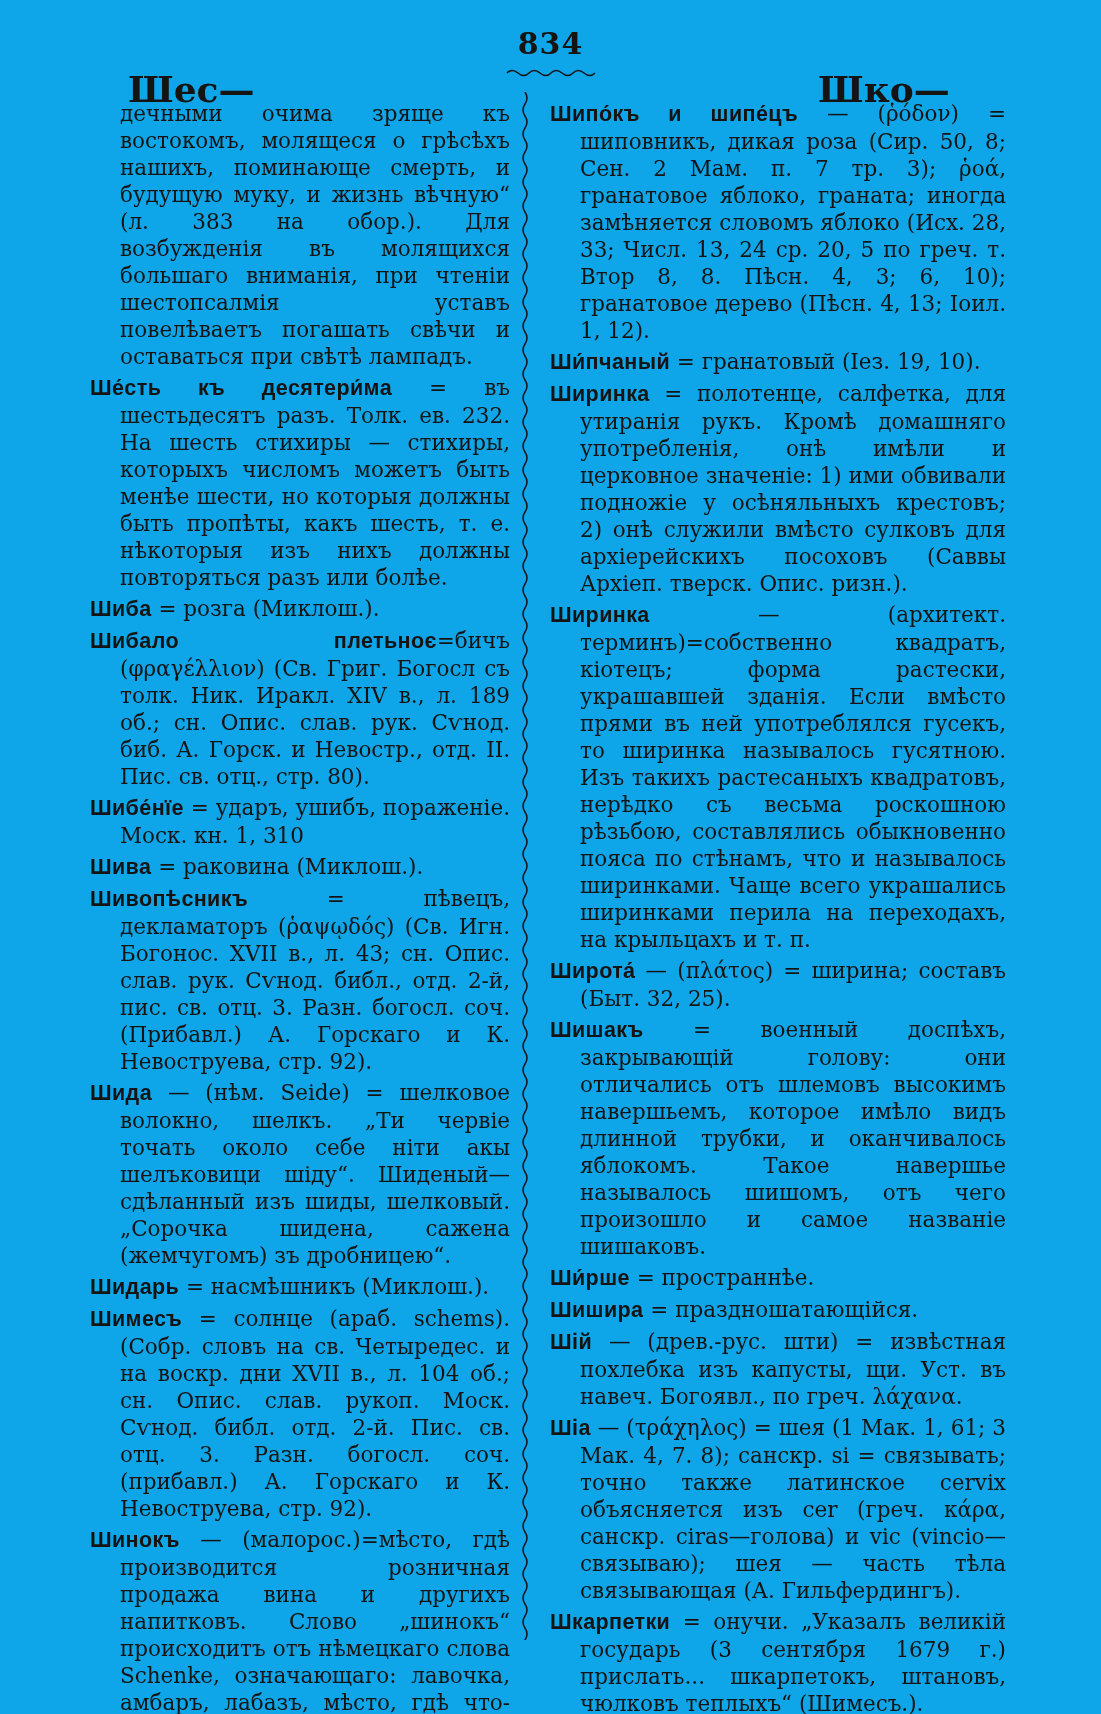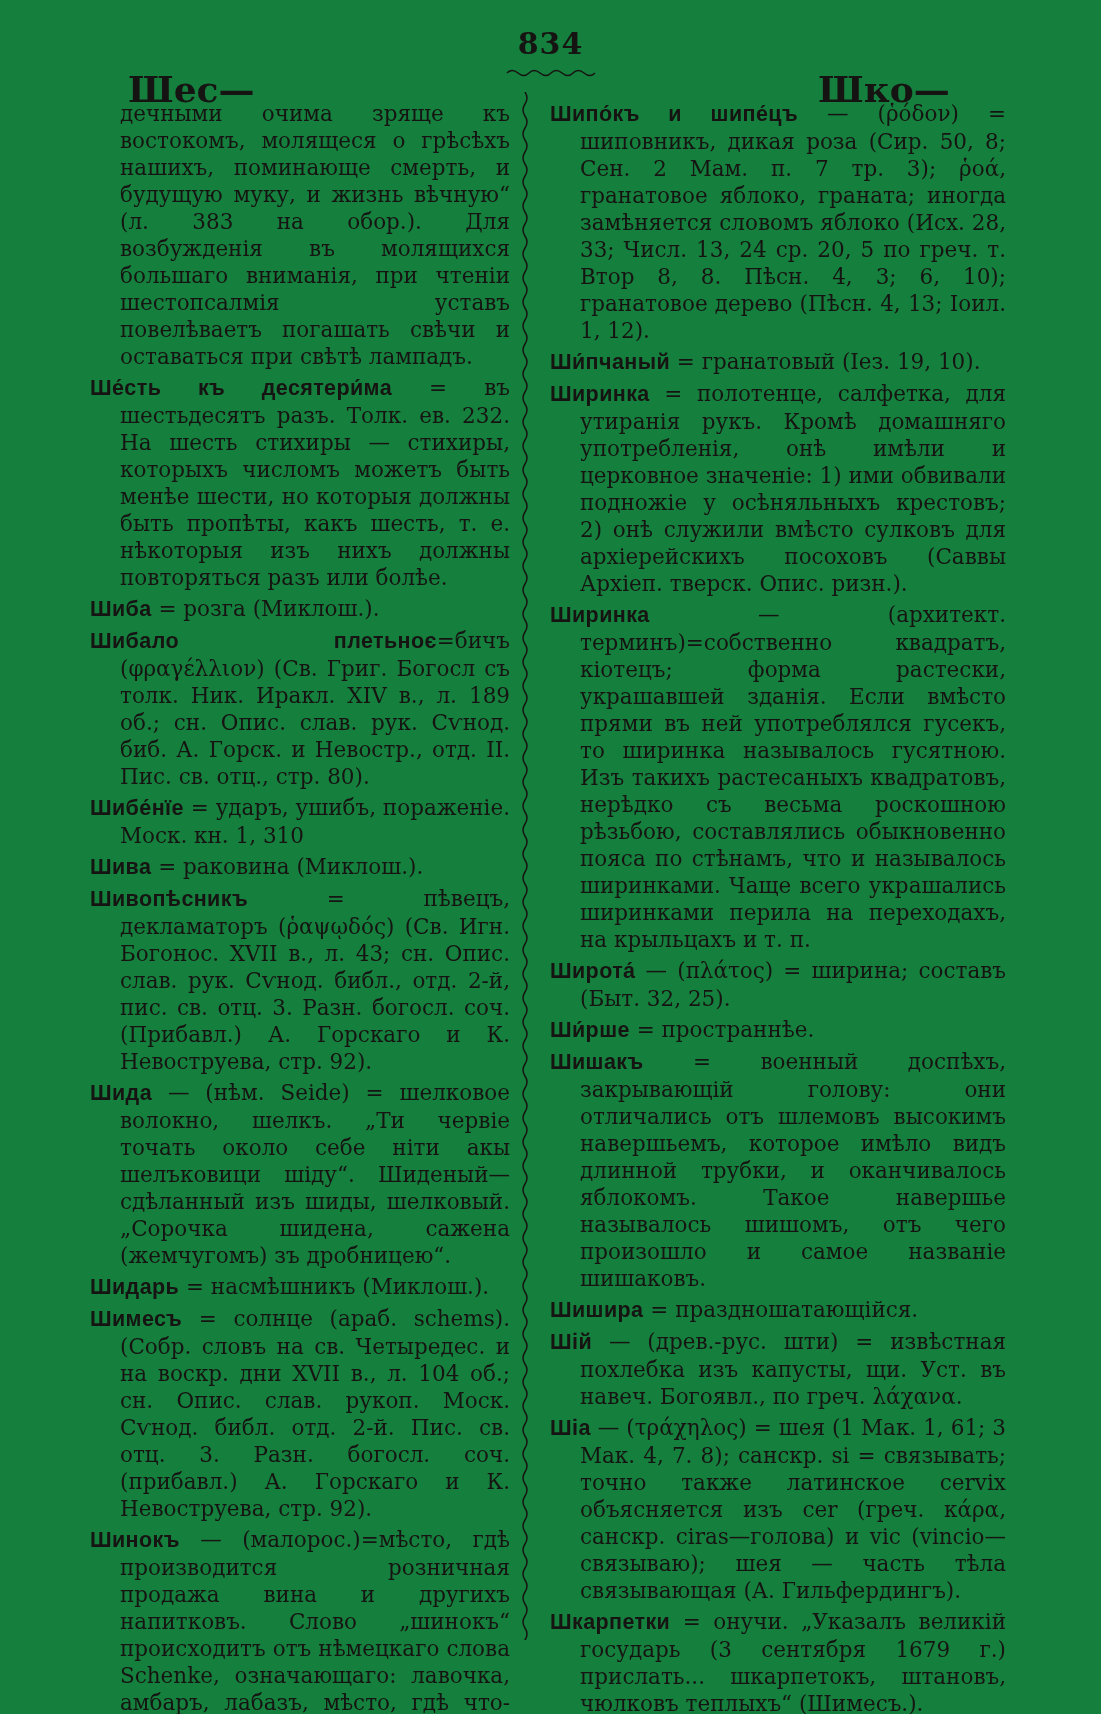--- a/index.html
+++ b/index.html
@@ -1,18 +1,18 @@
 <!DOCTYPE html>
 <html><head>
 <meta charset="utf-8">
 <style>
   html,body{margin:0;padding:0;background:#e8e6e0;}
   .page{
     position:relative;width:1101px;height:1714px;margin:0 auto;
-    background:#15803d;color:#161412;
+    background:#0ea5e9;color:#161412;
     font-family:"DejaVu Serif","Liberation Serif",serif;
     overflow:hidden;
   }
   .page-number{
     position:absolute;top:26px;left:0;width:100%;text-align:center;
     font-size:30px;font-weight:700;letter-spacing:1px;
   }
   .flourish{position:absolute;top:66px;left:505px;}
   .running-head{position:absolute;top:68px;font-size:36px;font-weight:700;}
   .running-head.left{left:128px;}
@@ -68,22 +68,22 @@
       <p class="entry"><span class="run-headword">Шидарь</span><span class="run-normal"> = насмѣшникъ (</span><span class="run-italic">Миклош.</span><span class="run-normal">).</span></p>
       <p class="entry"><span class="run-headword">Шимесъ</span><span class="run-normal"> = солнце (</span><span class="run-italic">араб.</span><span class="run-normal"> schems). (</span><span class="run-italic">Собр. словъ на св. Четыредес. и на воскр. дни</span><span class="run-normal"> XVII в., л. 104 об.; сн. </span><span class="run-italic">Опис. слав. рукоп. Моск. Сѵнод. библ. отд. 2-й. Пис. св. отц. 3. Разн. богосл. соч. (прибавл.) А. Горскаго и К. Невоструева</span><span class="run-normal">, стр. 92).</span></p>
       <p class="entry"><span class="run-headword">Шинокъ</span><span class="run-normal"> — (</span><span class="run-italic">малорос.</span><span class="run-normal">)=мѣсто, гдѣ производится розничная продажа вина и другихъ напитковъ. Слово „шинокъ“ происходитъ отъ нѣмецкаго слова Schenke, означающаго: лавочка, амбаръ, лабазъ, мѣсто, гдѣ что-либо продаютъ по мелочамъ. Малороссы заимствовали это слово въ то время, когда эта часть Россіи находилась подъ властію поляковъ. (</span></p>
     </div>
   <div class="col right">
       <p class="entry"><span class="run-headword">Шипо́къ и шипе́цъ</span><span class="run-normal"> — (</span><span class="run-greek">ῥόδον</span><span class="run-normal">) = шиповникъ, дикая роза (Сир. 50, 8; Сен. 2 Мам. п. 7 тр. 3); </span><span class="run-greek">ῥοά</span><span class="run-normal">, гранатовое яблоко, граната; иногда замѣняется словомъ </span><span class="run-italic">яблоко</span><span class="run-normal"> (Исх. 28, 33; Числ. 13, 24 ср. 20, 5 по греч. т. Втор 8, 8. Пѣсн. 4, 3; 6, 10); гранатовое дерево (Пѣсн. 4, 13; Іоил. 1, 12).</span></p>
       <p class="entry"><span class="run-headword">Ши́пчаный</span><span class="run-normal"> = гранатовый (Іез. 19, 10).</span></p>
       <p class="entry"><span class="run-headword">Ширинка</span><span class="run-normal"> = полотенце, салфетка, для утиранія рукъ. Кромѣ домашняго употребленія, онѣ имѣли и церковное значеніе: 1) ими обвивали подножіе у осѣняльныхъ крестовъ; 2) онѣ служили вмѣсто сулковъ для архіерейскихъ посоховъ (</span><span class="run-italic">Саввы Архіеп. тверск. Опис. ризн.</span><span class="run-normal">).</span></p>
       <p class="entry"><span class="run-headword">Ширинка</span><span class="run-normal"> — (архитект. терминъ)=собственно квадратъ, кіотецъ; форма растески, украшавшей зданія. Если вмѣсто прями въ ней употреблялся гусекъ, то ширинка называлось гусятною. Изъ такихъ растесаныхъ квадратовъ, нерѣдко съ весьма роскошною рѣзьбою, составлялись обыкновенно пояса по стѣнамъ, что и называлось ширинками. Чаще всего украшались ширинками перила на переходахъ, на крыльцахъ и т. п.</span></p>
       <p class="entry"><span class="run-headword">Широта́</span><span class="run-normal"> — (</span><span class="run-greek">πλάτος</span><span class="run-normal">) = ширина; составъ (Быт. 32, 25).</span></p>
+      <p class="entry"><span class="run-headword">Шишакъ</span><span class="run-normal"> = военный доспѣхъ, закрывающій голову: они отличались отъ шлемовъ высокимъ навершьемъ, которое имѣло видъ длинной трубки, и оканчивалось яблокомъ. Такое навершье называлось </span><span class="run-italic">шишомъ</span><span class="run-normal">, отъ чего произошло и самое названіе шишаковъ.</span></p>
       <p class="entry"><span class="run-headword">Ши́рше</span><span class="run-normal"> = пространнѣе.</span></p>
-      <p class="entry"><span class="run-headword">Шишакъ</span><span class="run-normal"> = военный доспѣхъ, закрывающій голову: они отличались отъ шлемовъ высокимъ навершьемъ, которое имѣло видъ длинной трубки, и оканчивалось яблокомъ. Такое навершье называлось </span><span class="run-italic">шишомъ</span><span class="run-normal">, отъ чего произошло и самое названіе шишаковъ.</span></p>
       <p class="entry"><span class="run-headword">Шишира</span><span class="run-normal"> = праздношатающійся.</span></p>
       <p class="entry"><span class="run-headword">Шій</span><span class="run-normal"> — (</span><span class="run-italic">древ.-рус.</span><span class="run-normal"> шти) = извѣстная похлебка изъ капусты, щи. Уст. въ навеч. Богоявл., по греч. </span><span class="run-greek">λάχανα</span><span class="run-normal">.</span></p>
       <p class="entry"><span class="run-headword">Шіа</span><span class="run-normal"> — (</span><span class="run-greek">τράχηλος</span><span class="run-normal">) = шея (1 Мак. 1, 61; 3 Мак. 4, 7. 8); </span><span class="run-italic">санскр.</span><span class="run-normal"> si = связывать; точно также </span><span class="run-italic">латинское</span><span class="run-normal"> cervix объясняется изъ cer (</span><span class="run-italic">греч.</span><span class="run-normal"> </span><span class="run-greek">κάρα</span><span class="run-normal">, </span><span class="run-italic">санскр.</span><span class="run-normal"> ciras—голова) и vic (vincio—связываю); шея — часть тѣла связывающая (</span><span class="run-italic">А. Гильфердингъ</span><span class="run-normal">).</span></p>
       <p class="entry"><span class="run-headword">Шкарпетки</span><span class="run-normal"> = онучи. „Указалъ великій государь (3 сентября 1679 г.) прислать... шкарпетокъ, штановъ, чюлковъ теплыхъ“ (</span><span class="run-italic">Шимесъ.</span><span class="run-normal">).</span></p>
       <p class="entry"><span class="run-headword">Шкоженнє</span><span class="run-normal"> = тиранство, насиліе (</span><span class="run-italic">Зерцало духовн.</span><span class="run-normal"> 1652 г., л. 189 об.; </span><span class="run-italic">сн. Опис. слав. рукоп. Моск. Синод. библ., отд. 2-й. Пис. св. отц. 3. Разн. богосл.</span></p>
     </div>
 
 </div>
 
 </body></html>

